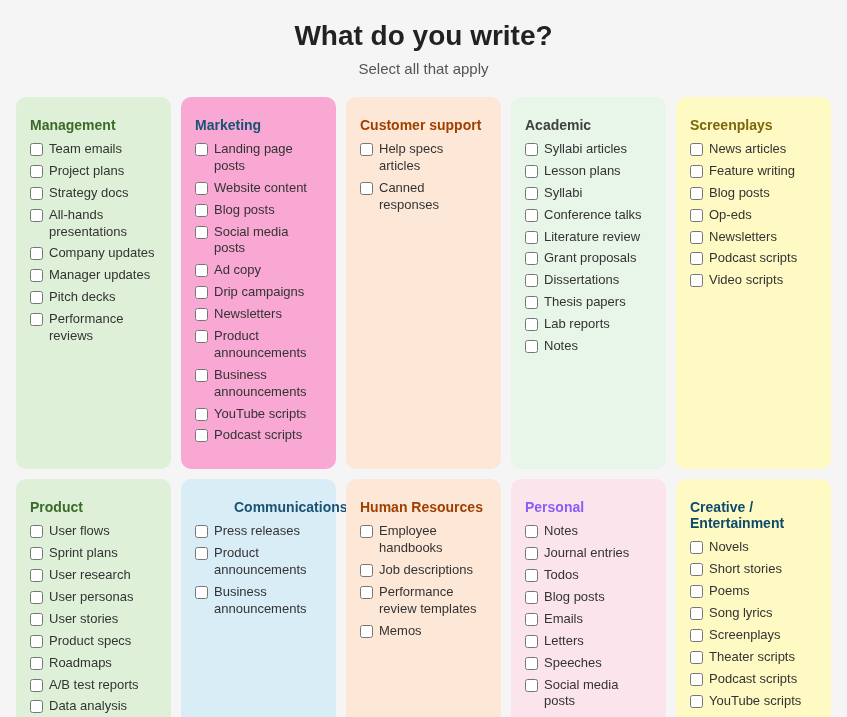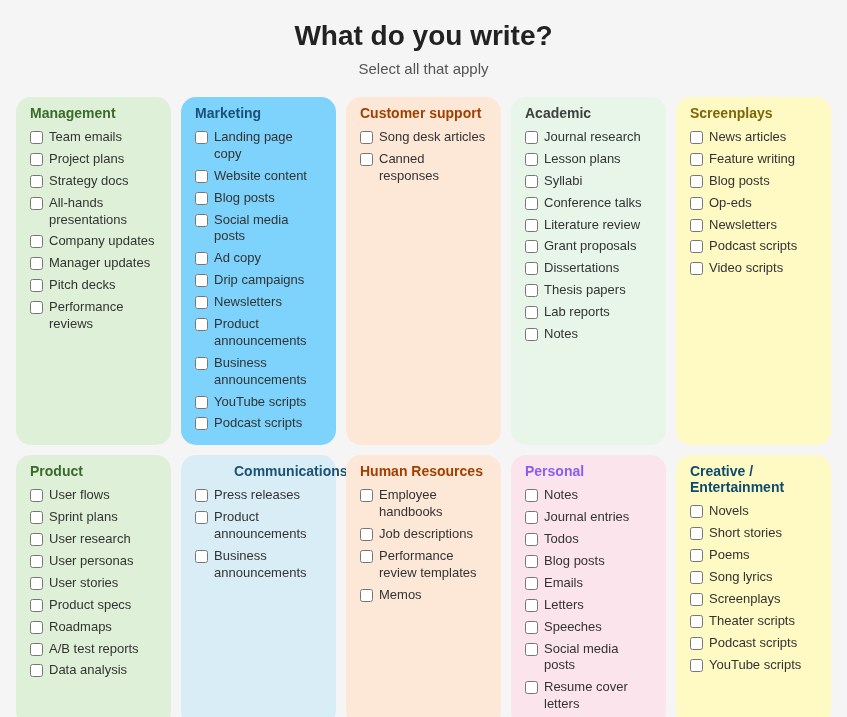--- a/index.html
+++ b/index.html
@@ -32,22 +32,22 @@
       text-align: center;
     }
     .grid {
       display: grid;
       grid-template-columns: 155px 155px 155px 155px 155px;
       gap: 10px;
       width: 100%;
       max-width: 820px;
     }
     .card {
-      border-radius: 15px;
-      padding: 8px 14px;
+      border-radius: 10px;
+      padding: 20px 14px;
       font-size: 13px;
     }
     .card-title {
       font-weight: 700;
       font-size: 14px;
       margin-bottom: 8px;
     }
     .card-item {
       display: flex;
       align-items: flex-start;
@@ -63,21 +63,21 @@
     .card-item label {
       cursor: pointer;
       line-height: 1.3;
       color: #333;
     }
 
     
     .management { background: #dff0d8; }
     .management .card-title { color: #3a6b2a; }
 
-    .marketing { background: #7dd3fc; }
+    .marketing { background: #f9a8d4; }
     .marketing .card-title { color: #1a5276; }
 
     .customer-support { background: #fde8d8; }
     .customer-support .card-title { color: #a04000; }
 
     .academic { background: #e8f5e9; }
     .academic .card-title { color: #404040; }
 
     .journalism { background: #fff9c4; }
     .journalism .card-title { color: #7d6608; }
@@ -142,21 +142,21 @@
             <label for="management_7">Performance reviews</label>
           </div>
         </div>
     </div>
 
     <div class="card marketing">
       <div class="card-title">Marketing</div>
       <div id="marketing-items">
           <div class="card-item">
             <input type="checkbox" id="marketing_0" style="">
-            <label for="marketing_0">Landing page copy</label>
+            <label for="marketing_0">Landing page posts</label>
           </div>
           <div class="card-item">
             <input type="checkbox" id="marketing_1" style="">
             <label for="marketing_1">Website content</label>
           </div>
           <div class="card-item">
             <input type="checkbox" id="marketing_2" style="">
             <label for="marketing_2">Blog posts</label>
           </div>
           <div class="card-item">
@@ -192,35 +192,35 @@
             <label for="marketing_10">Podcast scripts</label>
           </div>
         </div>
     </div>
 
     <div class="card customer-support">
       <div class="card-title">Customer support</div>
       <div id="customer_support-items">
           <div class="card-item">
             <input type="checkbox" id="customer_support_0" style="">
-            <label for="customer_support_0">Song desk articles</label>
+            <label for="customer_support_0">Help specs articles</label>
           </div>
           <div class="card-item">
             <input type="checkbox" id="customer_support_1" style="">
             <label for="customer_support_1">Canned responses</label>
           </div>
         </div>
     </div>
 
     <div class="card academic">
       <div class="card-title">Academic</div>
       <div id="academic-items">
           <div class="card-item">
             <input type="checkbox" id="academic_0" style="">
-            <label for="academic_0">Journal research</label>
+            <label for="academic_0">Syllabi articles</label>
           </div>
           <div class="card-item">
             <input type="checkbox" id="academic_1" style="">
             <label for="academic_1">Lesson plans</label>
           </div>
           <div class="card-item">
             <input type="checkbox" id="academic_2" style="">
             <label for="academic_2">Syllabi</label>
           </div>
           <div class="card-item">

